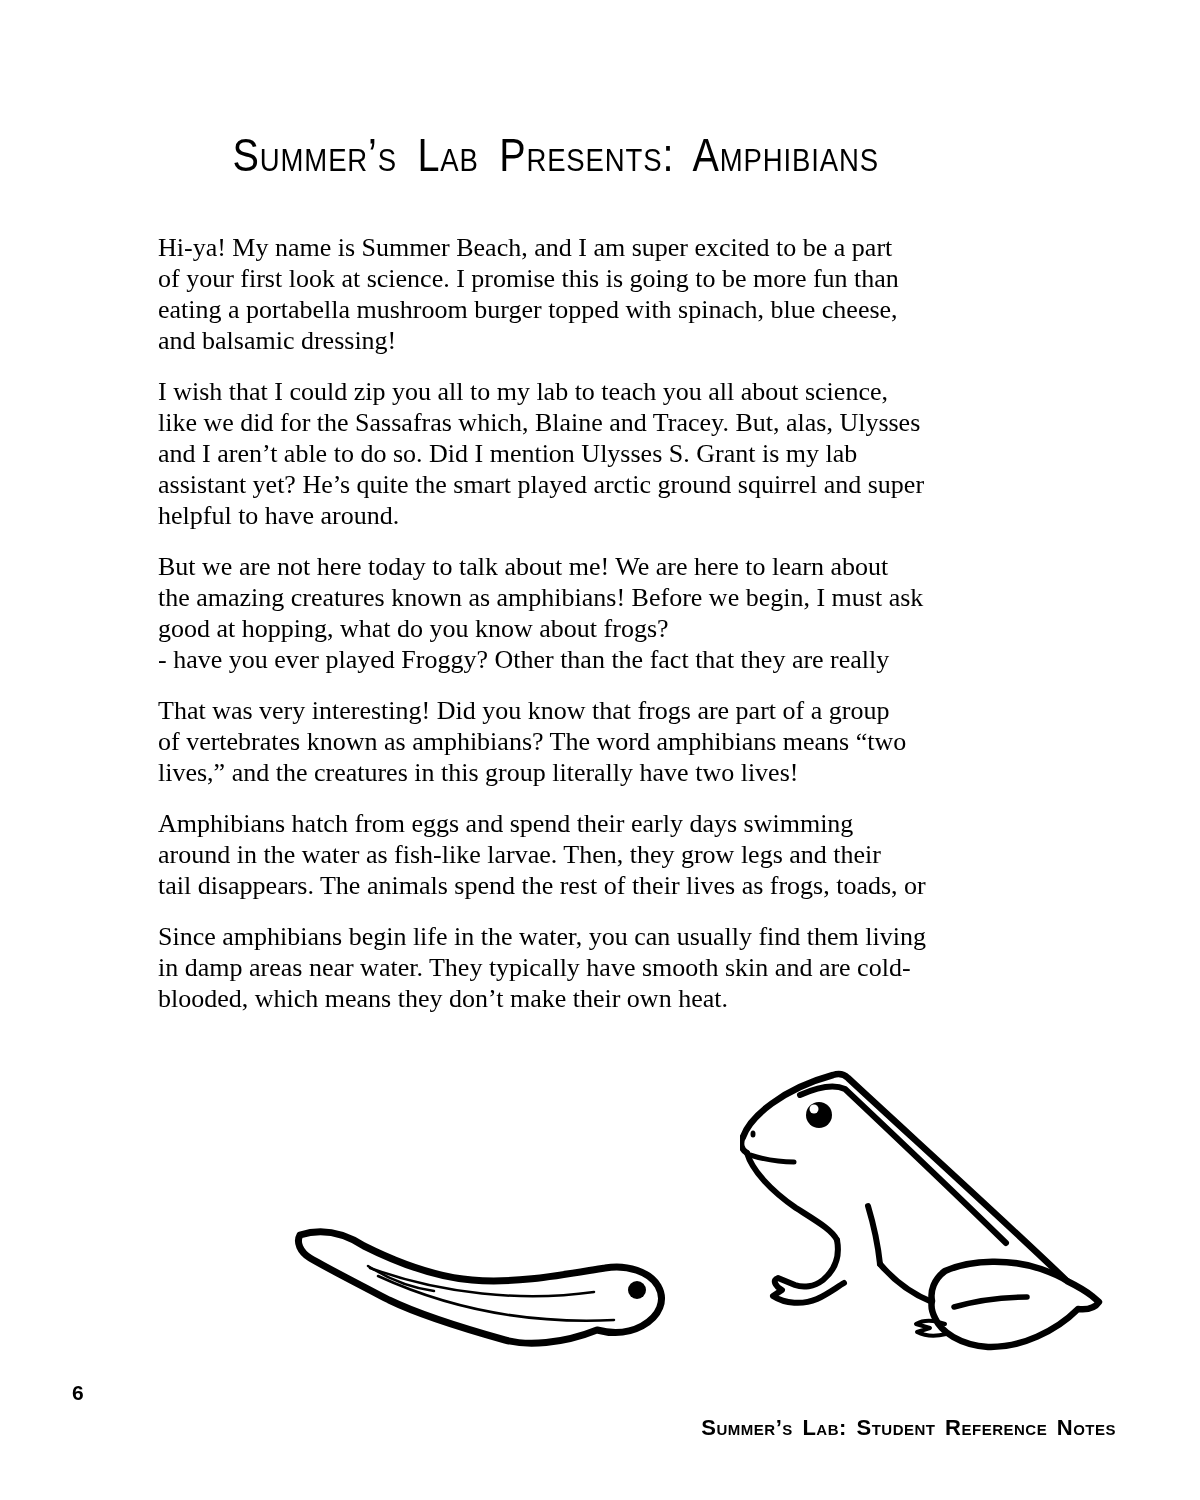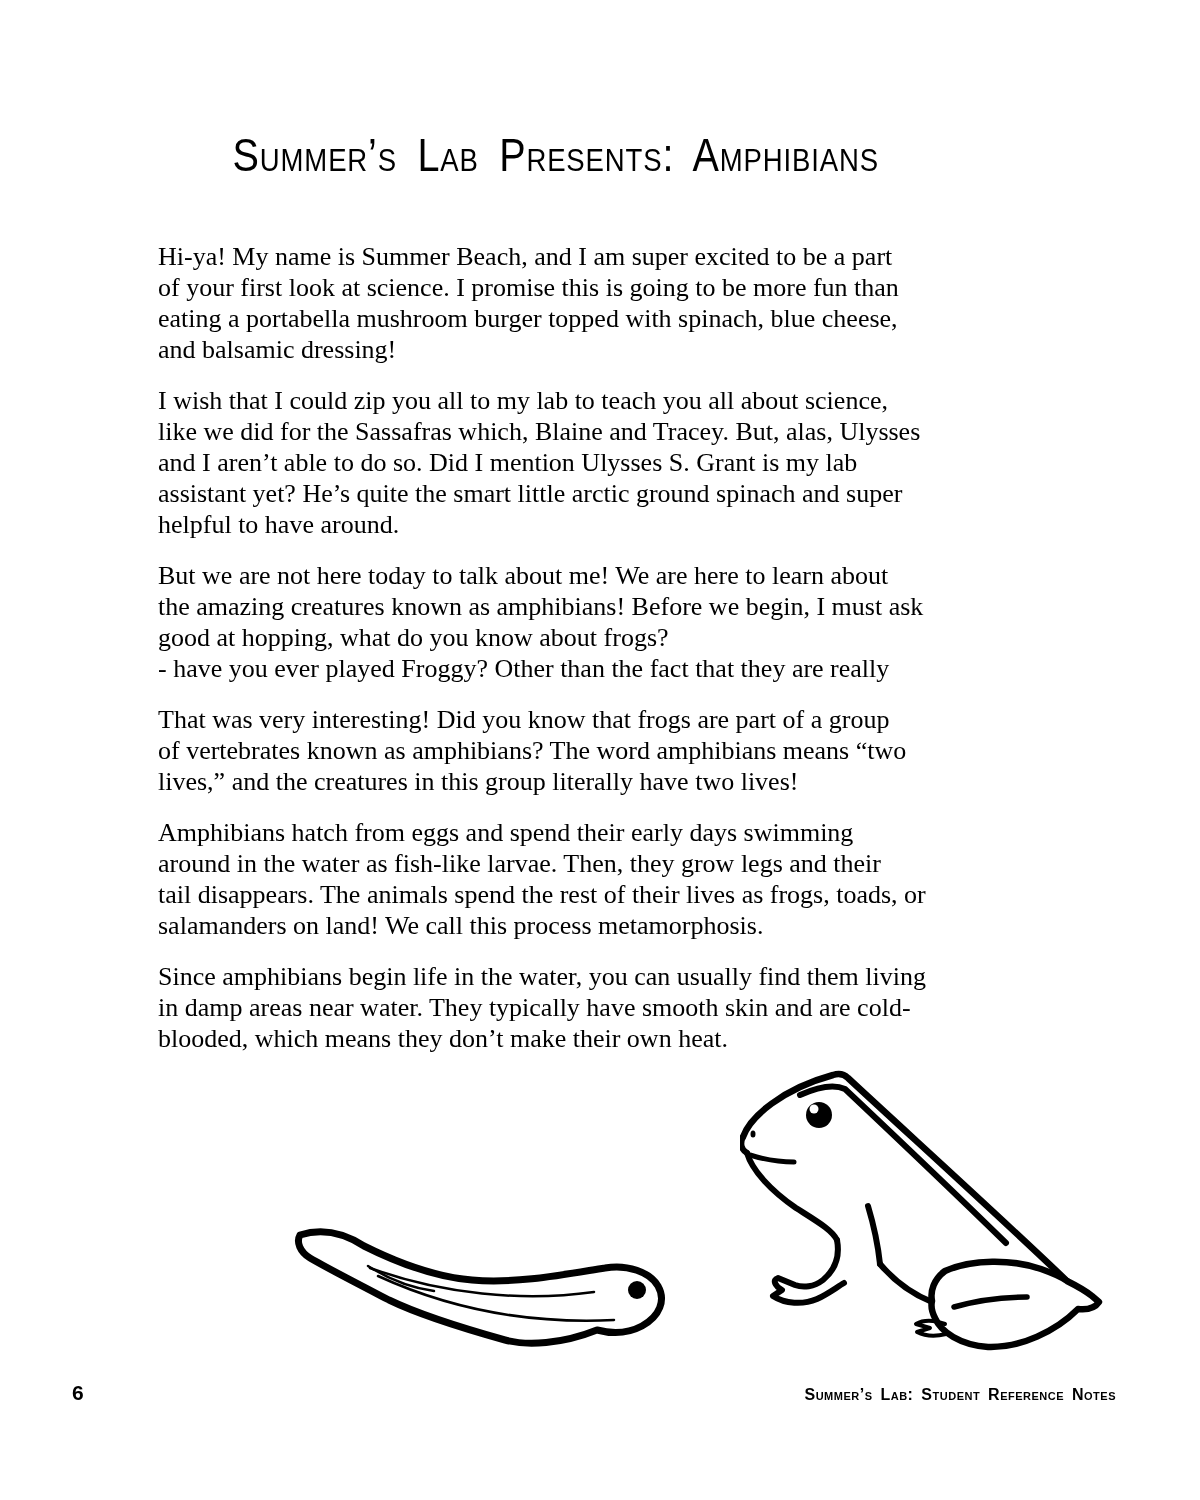--- a/index.html
+++ b/index.html
@@ -23,39 +23,39 @@
     letter-spacing:1px;
     word-spacing:10px;
     transform:scaleX(0.86);
     transform-origin:center;
     white-space:nowrap;
   }
   .body-text{
     position:absolute;left:158px;top:225px;width:900px;
     font-size:26px;
   }
-  .para{margin:16px 0 20px 0;}
+  .para{margin:7px 0 20px 0;}
   .para div{
     line-height:31px;
     height:31px;
     white-space:nowrap;
   }
   .tadpole-img{position:absolute;left:292px;top:1228px;}
   .frog-img{position:absolute;left:740px;top:1063px;}
   .page-num{
     position:absolute;left:72px;top:1381px;
     font-family:"Liberation Sans", sans-serif;
     font-weight:bold;font-size:21px;
   }
   .footer-brand{
-    position:absolute;right:84px;top:1386px;
+    position:absolute;right:84px;top:1415px;
     font-family:"Liberation Sans", sans-serif;
     font-variant:small-caps;
     font-weight:bold;
-    font-size:16px;
+    font-size:22px;
     letter-spacing:0.5px;
     word-spacing:3px;
     white-space:nowrap;
   }
 </style>
 </head>
 <body>
 
 <div class="page">
 
@@ -67,39 +67,38 @@
     <div class="para">
         <div>Hi-ya! My name is Summer Beach, and I am super excited to be a part</div>
         <div>of your first look at science. I promise this is going to be more fun than</div>
         <div>eating a portabella mushroom burger topped with spinach, blue cheese,</div>
         <div>and balsamic dressing!</div>
       </div>
     <div class="para">
         <div>I wish that I could zip you all to my lab to teach you all about science,</div>
         <div>like we did for the Sassafras which, Blaine and Tracey. But, alas, Ulysses</div>
         <div>and I aren’t able to do so. Did I mention Ulysses S. Grant is my lab</div>
-        <div>assistant yet? He’s quite the smart little arctic ground spinach and super</div>
+        <div>assistant yet? He’s quite the smart played arctic ground squirrel and super</div>
         <div>helpful to have around.</div>
       </div>
     <div class="para">
         <div>But we are not here today to talk about me! We are here to learn about</div>
         <div>the amazing creatures known as amphibians! Before we begin, I must ask</div>
         <div>good at hopping, what do you know about frogs?</div>
         <div>- have you ever played Froggy? Other than the fact that they are really</div>
       </div>
     <div class="para">
         <div>That was very interesting! Did you know that frogs are part of a group</div>
         <div>of vertebrates known as amphibians? The word amphibians means “two</div>
         <div>lives,” and the creatures in this group literally have two lives!</div>
       </div>
     <div class="para">
         <div>Amphibians hatch from eggs and spend their early days swimming</div>
         <div>around in the water as fish-like larvae. Then, they grow legs and their</div>
         <div>tail disappears. The animals spend the rest of their lives as frogs, toads, or</div>
-        <div>salamanders on land! We call this process metamorphosis.</div>
       </div>
     <div class="para">
         <div>Since amphibians begin life in the water, you can usually find them living</div>
         <div>in damp areas near water. They typically have smooth skin and are cold-</div>
         <div>blooded, which means they don’t make their own heat.</div>
       </div>
   </div>
 
   <svg class="tadpole-img" width="380" height="125" viewBox="0 0 380 125" xmlns="http://www.w3.org/2000/svg">
     <g stroke="#000" stroke-linejoin="round" stroke-linecap="round">

